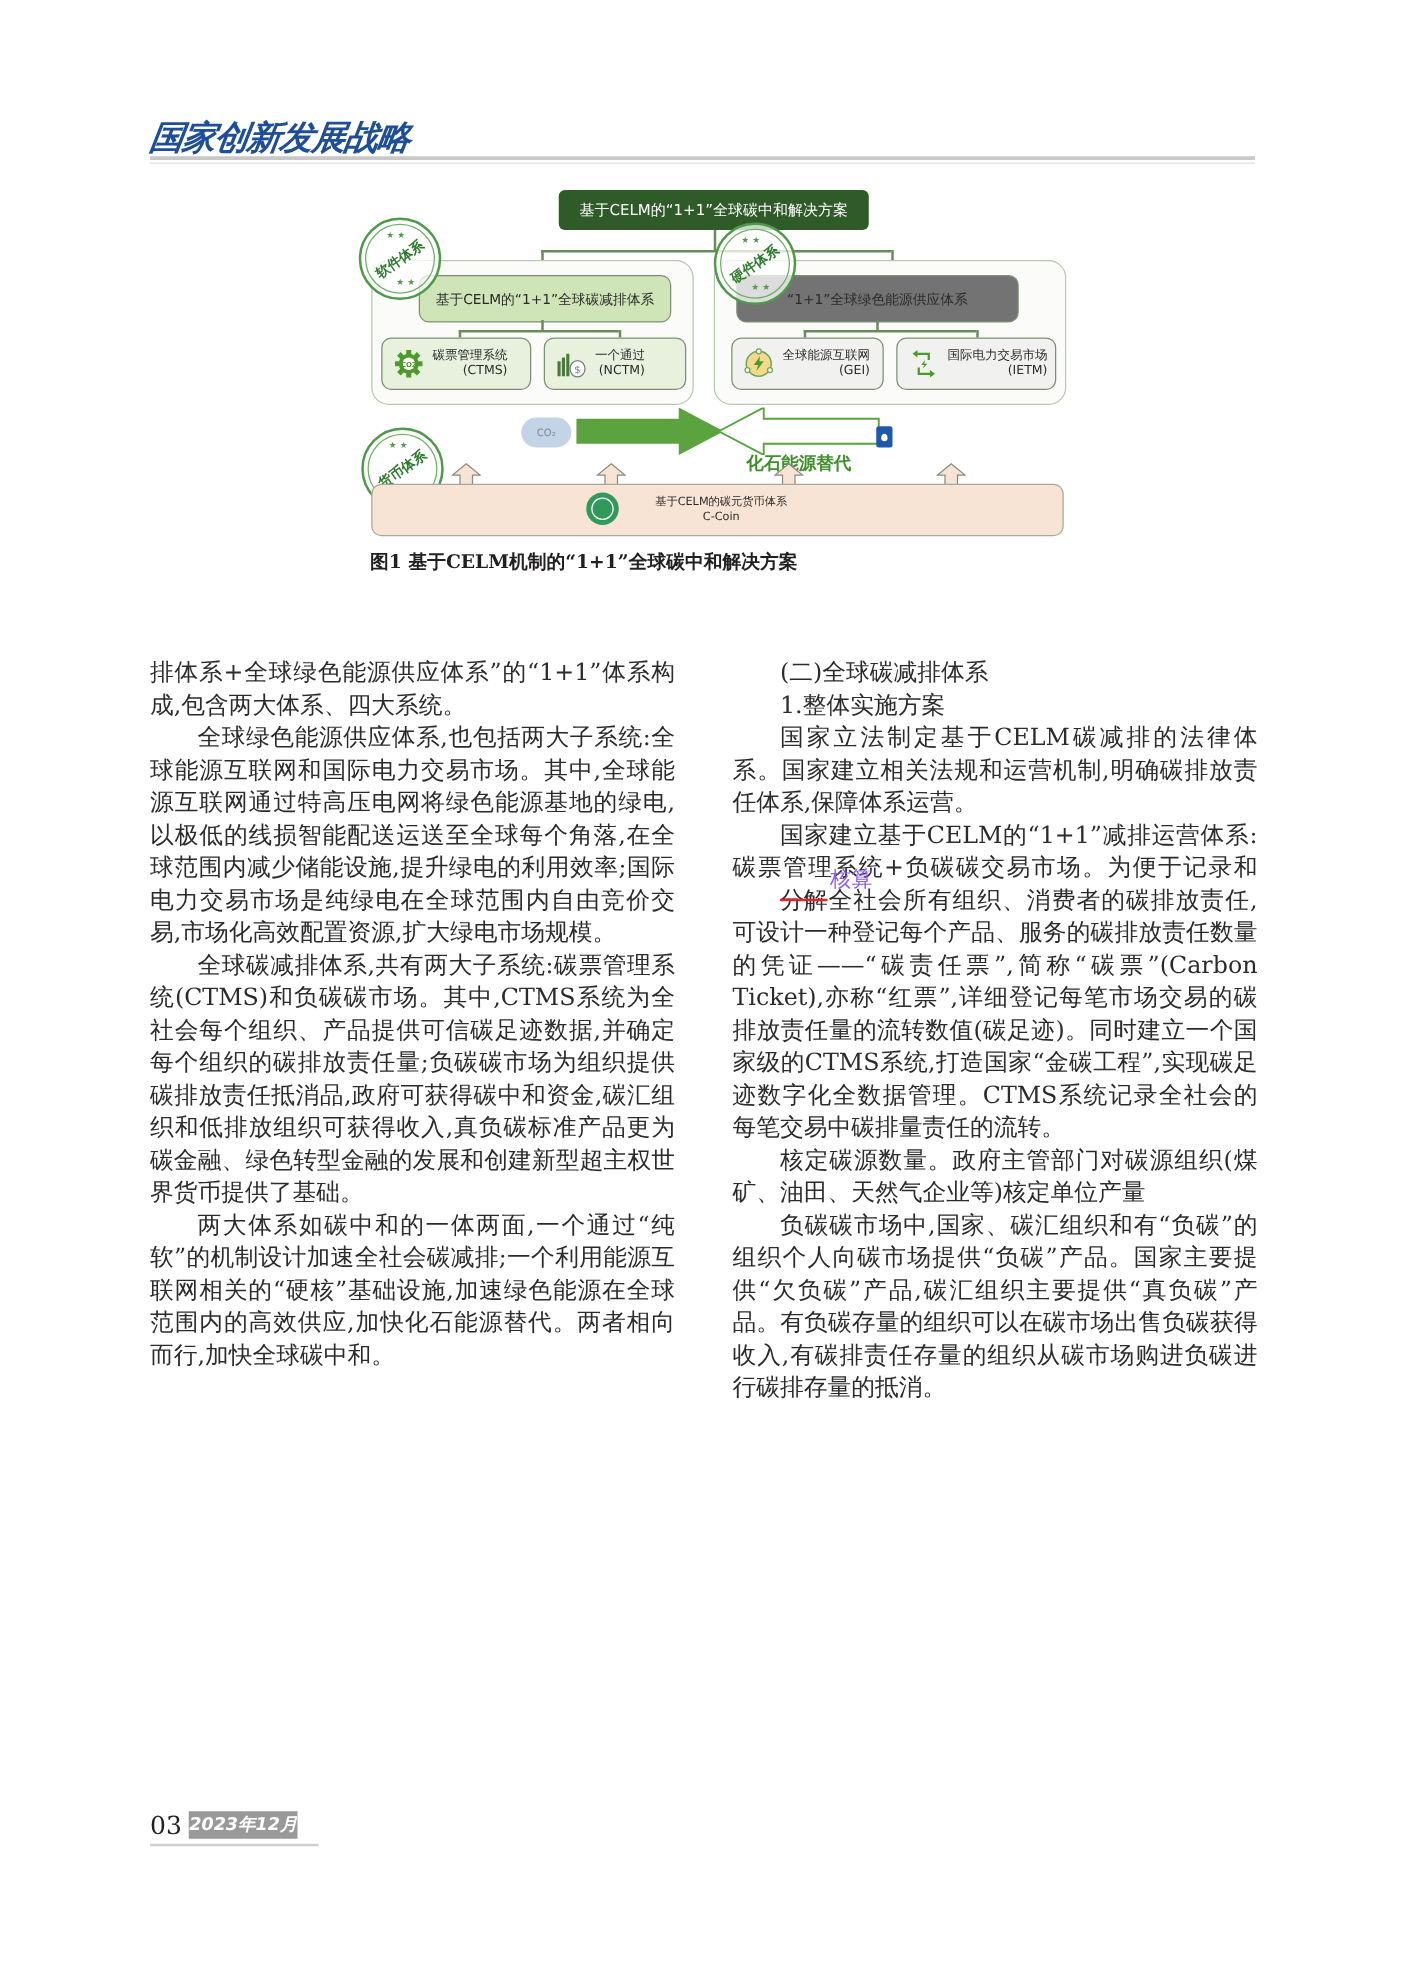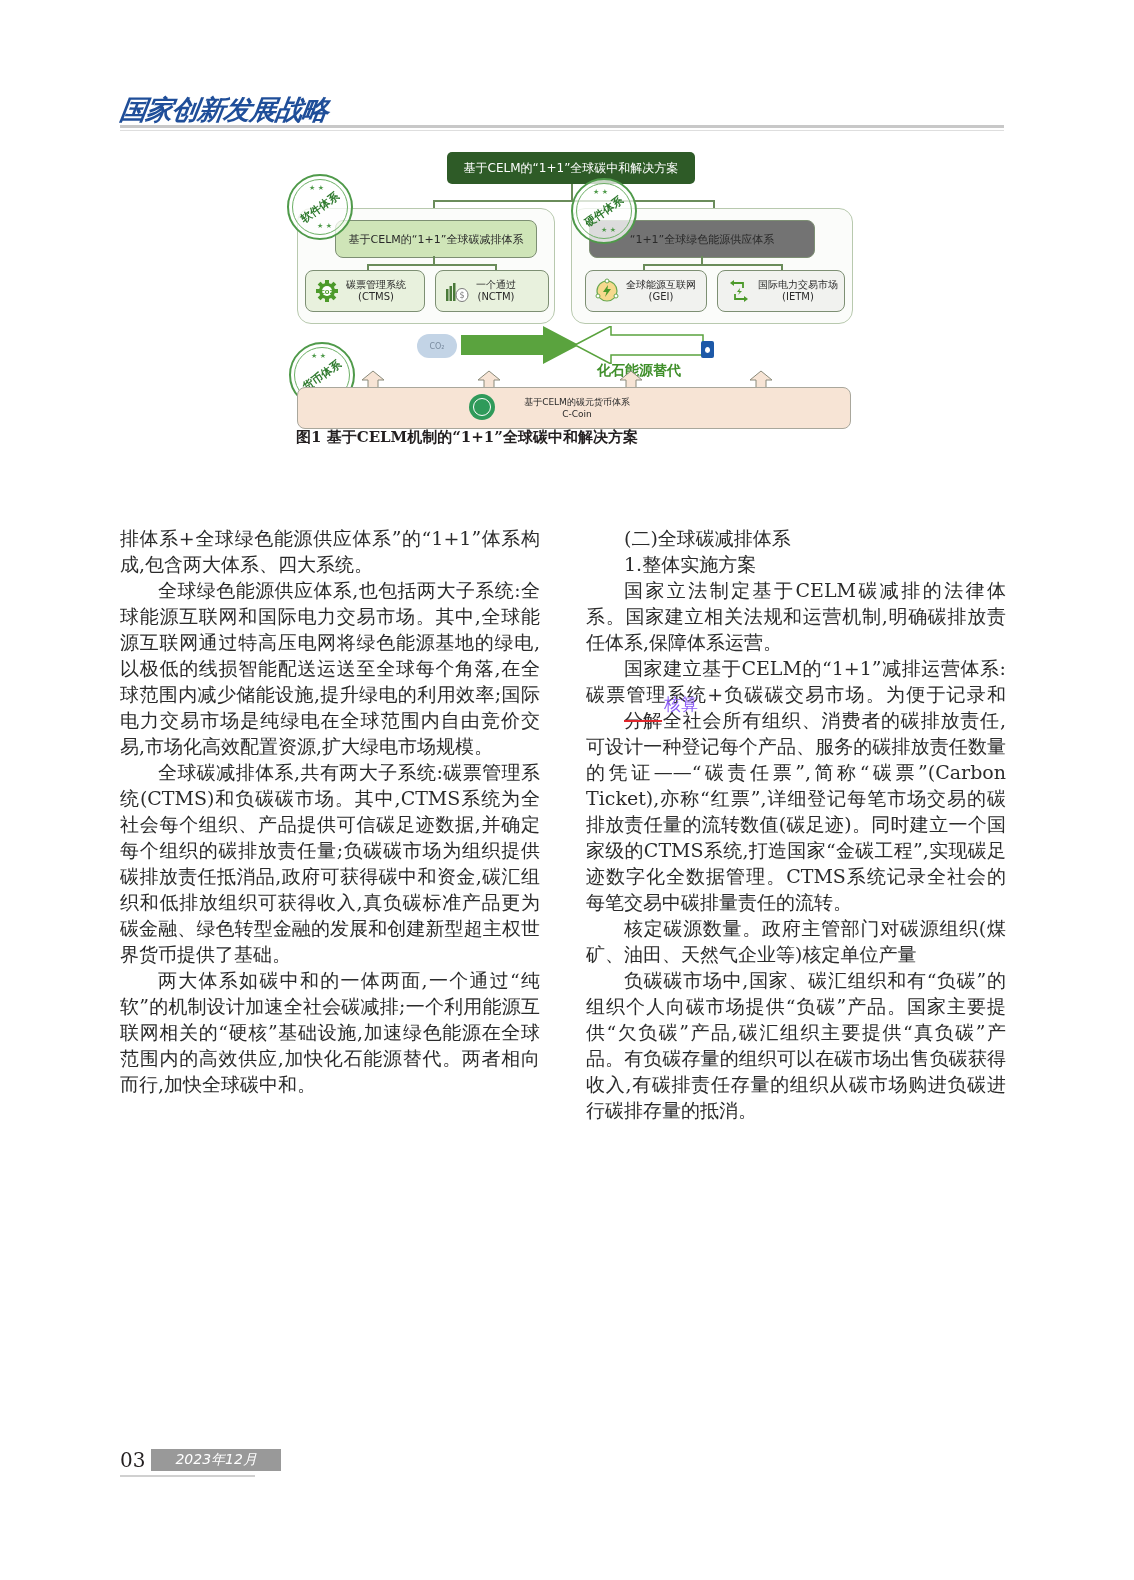--- a/index.html
+++ b/index.html
@@ -17,57 +17,57 @@
   .panel { position: absolute; border: 1.5px solid #b8c9ae; border-radius: 14px; background: #fbfcfa; }
   .panel-soft { left: 14px; top: 60px; width: 256px; height: 114px; }
   .panel-hard { left: 288px; top: 60px; width: 280px; height: 114px; }
   .sys-head { position: absolute; height: 36px; border-radius: 8px; font-family: "DejaVu Sans", sans-serif; font-size: 11px; display: flex; align-items: center; justify-content: center; border: 1px solid #7d8f73; color: #2a2a2a; }
   .sys-head.soft { left: 52px; top: 72px; width: 200px; background: #cfe5b8; }
   .sys-head.hard { left: 306px; top: 72px; width: 224px; background: #737373; }
   .sub { position: absolute; top: 122px; height: 40px; border: 1px solid #7d8f73; border-radius: 8px; display: flex; align-items: center; font-family: "DejaVu Sans", sans-serif; font-size: 10px; color: #2a2a2a; }
   .sub.soft { background: #e8f1dd; }
   .sub.hard { background: #f1f2ef; }
   .sub .ico { width: 26px; height: 26px; margin: 0 6px 0 8px; flex: 0 0 26px; display: flex; align-items: center; justify-content: center; }
-  .sub .txt { line-height: 12px; text-align: center; }
+  .sub .txt { line-height: 12px; text-align: right; }
 
   .stamp { position: absolute; width: 62px; height: 62px; border: 2.5px solid #4f9a4a; border-radius: 50%; display: flex; align-items: center; justify-content: center; background: rgba(255,255,255,0.75); }
   .stamp::after { content: ""; position: absolute; inset: 3px; border: 1px solid #6db066; border-radius: 50%; }
   .stamp span { font-family: "DejaVu Sans", sans-serif; font-weight: bold; font-size: 11px; color: #2f7a2e; transform: rotate(-35deg); white-space: nowrap; }
   .stamp .star { position: absolute; font-size: 7px; color: #4f9a4a; transform: none; }
 
   .arrow-row { position: absolute; left: 0; top: 176px; width: 570px; height: 40px; }
   .cloud { position: absolute; left: 134px; top: 10px; width: 40px; height: 24px; border-radius: 12px; background: #c3d4e6; font-family: "DejaVu Sans", sans-serif; font-size: 8px; color: #7a8ca0; display: flex; align-items: center; justify-content: center; }
   .green-arrow { position: absolute; left: 178px; top: 2px; width: 120px; height: 38px; }
   .white-arrow { position: absolute; left: 290px; top: 2px; width: 132px; height: 38px; }
   .arrow-label { position: absolute; font-family: "DejaVu Sans", sans-serif; font-weight: bold; font-size: 14px; margin-top: 28px; }
   .barrel { position: absolute; left: 418px; top: 17px; width: 13px; height: 17px; background: #1d59a8; border-radius: 2px; }
   .barrel::after { content: ""; position: absolute; left: 4px; top: 6px; width: 5px; height: 6px; background: #fff; border-radius: 50% 50% 50% 50% / 60% 60% 40% 40%; }
 
   .up-arrow { position: absolute; top: 222px; width: 24px; height: 20px; }
   .base { position: absolute; left: 14px; top: 239px; width: 552px; height: 40px; background: #f7e4d5; border: 1px solid #a9a79c; border-radius: 8px; }
   .coin { position: absolute; left: 186px; top: 246px; width: 26px; height: 26px; border-radius: 50%; background: #2f9a5a; display: flex; align-items: center; justify-content: center; }
   .coin-inner { width: 16px; height: 16px; border: 1.5px solid #fff; border-radius: 50%; }
   .base-text { position: absolute; left: 224px; top: 248px; width: 140px; font-family: "DejaVu Sans", sans-serif; font-size: 9px; text-align: center; line-height: 12px; color: #2a2a2a; }
 
-  .caption { position: absolute; left: 0; top: 428px; width: 934px; text-align: center; font-family: "DejaVu Serif", serif; font-weight: bold; font-size: 15px; color: #231f20; }
+  .caption { position: absolute; left: 0; top: 440px; width: 934px; text-align: center; font-family: "DejaVu Serif", serif; font-weight: bold; font-size: 15px; color: #231f20; }
 
   
   .col { position: absolute; top: 489px; width: 420px; font-family: "DejaVu Serif", serif; font-size: 19px; line-height: 26px; color: #2b2b2b; margin-top: 36px; }
   .col.left { left: 120px; }
   .col.right { left: 586px; }
   .para { margin: 0; text-align: justify; text-align-last: left; }
   .para.indent { text-indent: 2em; }
   .annot { position: relative; display: inline-block; }
   .annot .struck { text-decoration: line-through; text-decoration-color: #e0262b; text-decoration-thickness: 2px; }
   .annot .correction { position: absolute; left: 40px; top: -16px; color: #8b5cf6; font-size: 17px; font-family: "DejaVu Sans", sans-serif; white-space: nowrap; }
 
   
   .footer { position: absolute; left: 120px; top: 1448px; display: flex; align-items: center; }
   .page-num { font-family: "DejaVu Serif", serif; font-size: 20px; color: #231f20; margin-right: 6px; }
-  .issue { background: #999999; color: #ffffff; font-family: "DejaVu Sans", sans-serif; font-style: italic; font-size: 14px; padding: 2px 24px; }
+  .issue { background: #999999; color: #ffffff; font-family: "DejaVu Sans", sans-serif; font-style: italic; font-size: 14px; padding: 2px 0; font-weight: bold; }
   .footer-rule { position: absolute; left: 120px; top: 1475px; width: 135px; height: 2px; background: #d0d0d0; }
 </style>
 </head>
 <body>
 
 <div class="masthead">国家创新发展战略</div>
 <div class="masthead-rule"></div>
 <div class="masthead-rule2"></div>
 
 <div class="figure">

